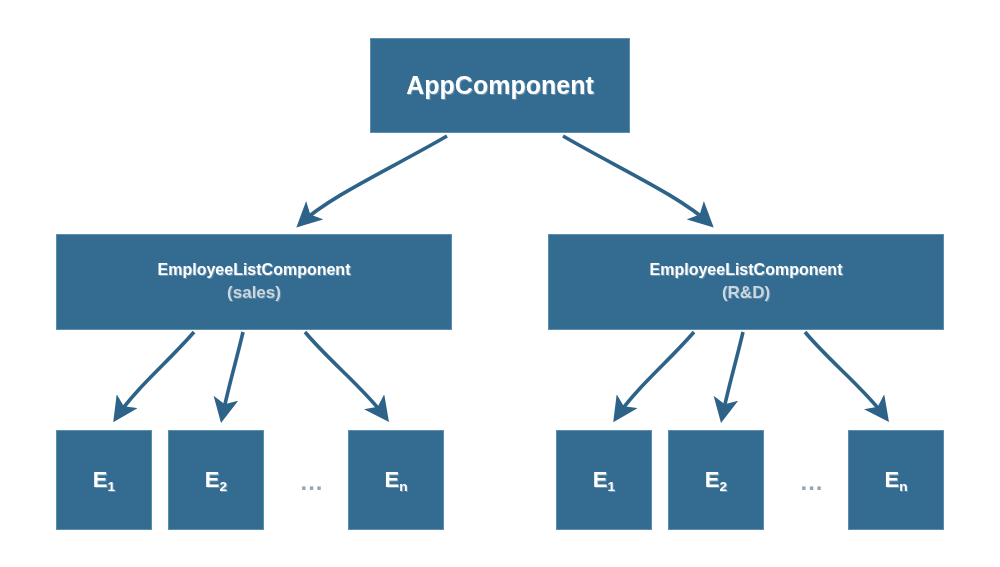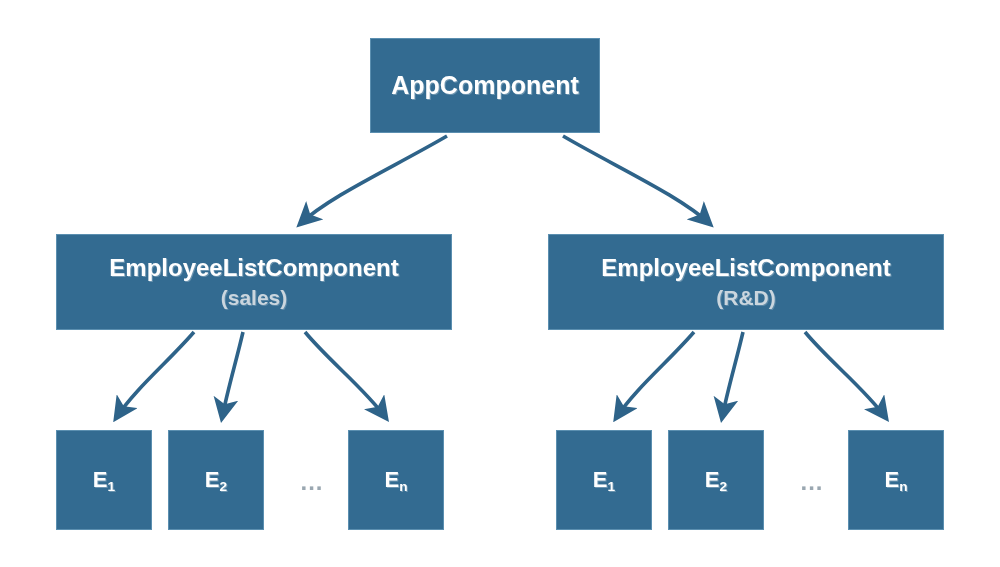--- a/index.html
+++ b/index.html
@@ -47,22 +47,22 @@
   }
   .node-sub {
     color: #cbd6de;
     font-weight: bold;
     text-align: center;
     line-height: 1.1;
     text-shadow: 1px 1px 0 rgba(255,255,255,0.20);
     white-space: nowrap;
   }
   #node-app .node-title { font-size: 25px; }
-  .list-node .node-title { font-size: 24px; }
-  .list-node .node-sub { font-size: 21px; margin-top: 5px; }
+  .list-node .node-title { font-size: 16px; }
+  .list-node .node-sub { font-size: 17px; margin-top: 5px; }
   .leaf-node .node-title {
     font-size: 22px;
   }
   .leaf-node .node-title sub {
     font-size: 0.62em;
     vertical-align: baseline;
     position: relative;
     bottom: -0.28em;
     font-weight: bold;
   }
@@ -94,21 +94,21 @@
 
     <path d="M 194 332 C 168 362 136 388 116 418" fill="none" stroke="#2e6389" stroke-width="3.6" marker-end="url(#arrowhead)"></path>
     <path d="M 243 332 C 236 362 228 388 222 418" fill="none" stroke="#2e6389" stroke-width="3.6" marker-end="url(#arrowhead)"></path>
     <path d="M 305 332 C 330 362 364 388 386 418" fill="none" stroke="#2e6389" stroke-width="3.6" marker-end="url(#arrowhead)"></path>
 
     <path d="M 694 332 C 668 362 636 388 616 418" fill="none" stroke="#2e6389" stroke-width="3.6" marker-end="url(#arrowhead)"></path>
     <path d="M 743 332 C 736 362 728 388 722 418" fill="none" stroke="#2e6389" stroke-width="3.6" marker-end="url(#arrowhead)"></path>
     <path d="M 805 332 C 830 362 864 388 886 418" fill="none" stroke="#2e6389" stroke-width="3.6" marker-end="url(#arrowhead)"></path>
   </svg>
 
-  <div class="node" id="node-app" style="left:370px; top:38px; width:230px; height:95px;">
+  <div class="node" id="node-app" style="left:370px; top:38px; width:260px; height:95px;">
     <div class="node-title">AppComponent</div>
   </div>
 
   <div class="node list-node" style="left:56px; top:234px; width:396px; height:96px;">
     <div class="node-title">EmployeeListComponent</div>
     <div class="node-sub">(sales)</div>
   </div>
 
   <div class="node list-node" style="left:548px; top:234px; width:396px; height:96px;">
     <div class="node-title">EmployeeListComponent</div>

